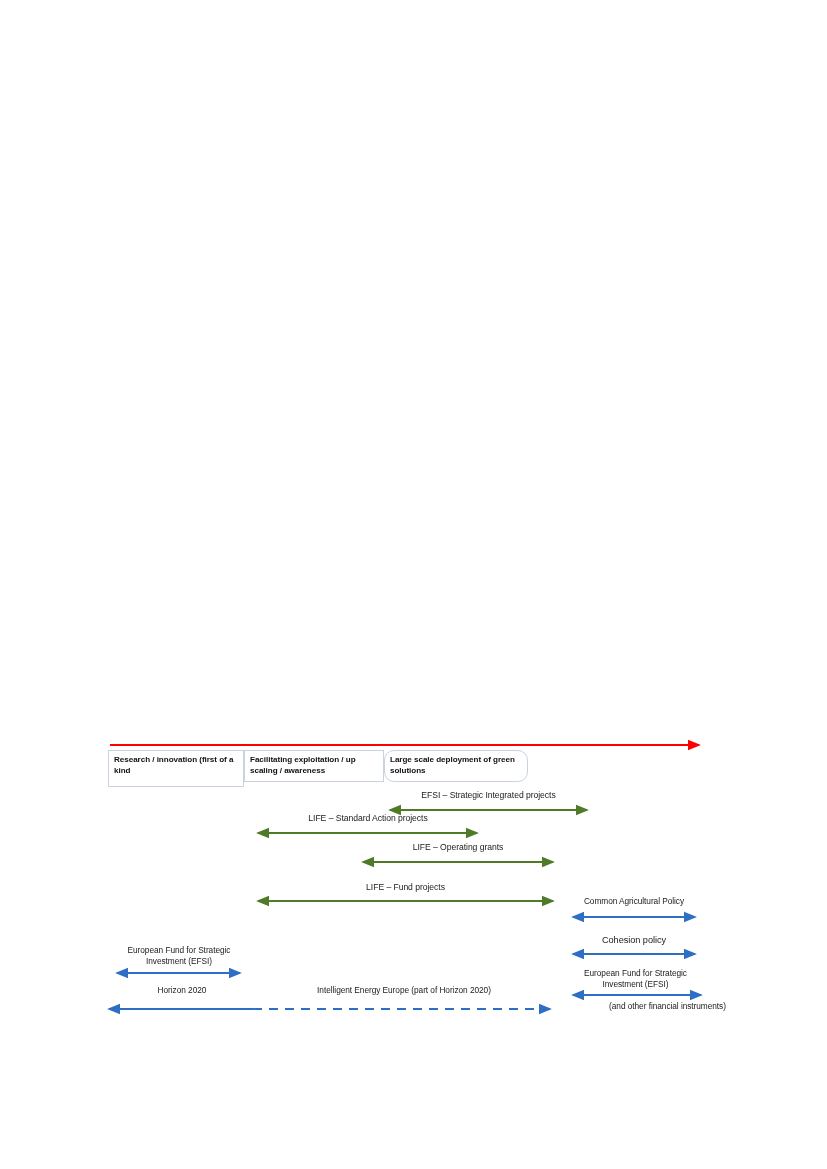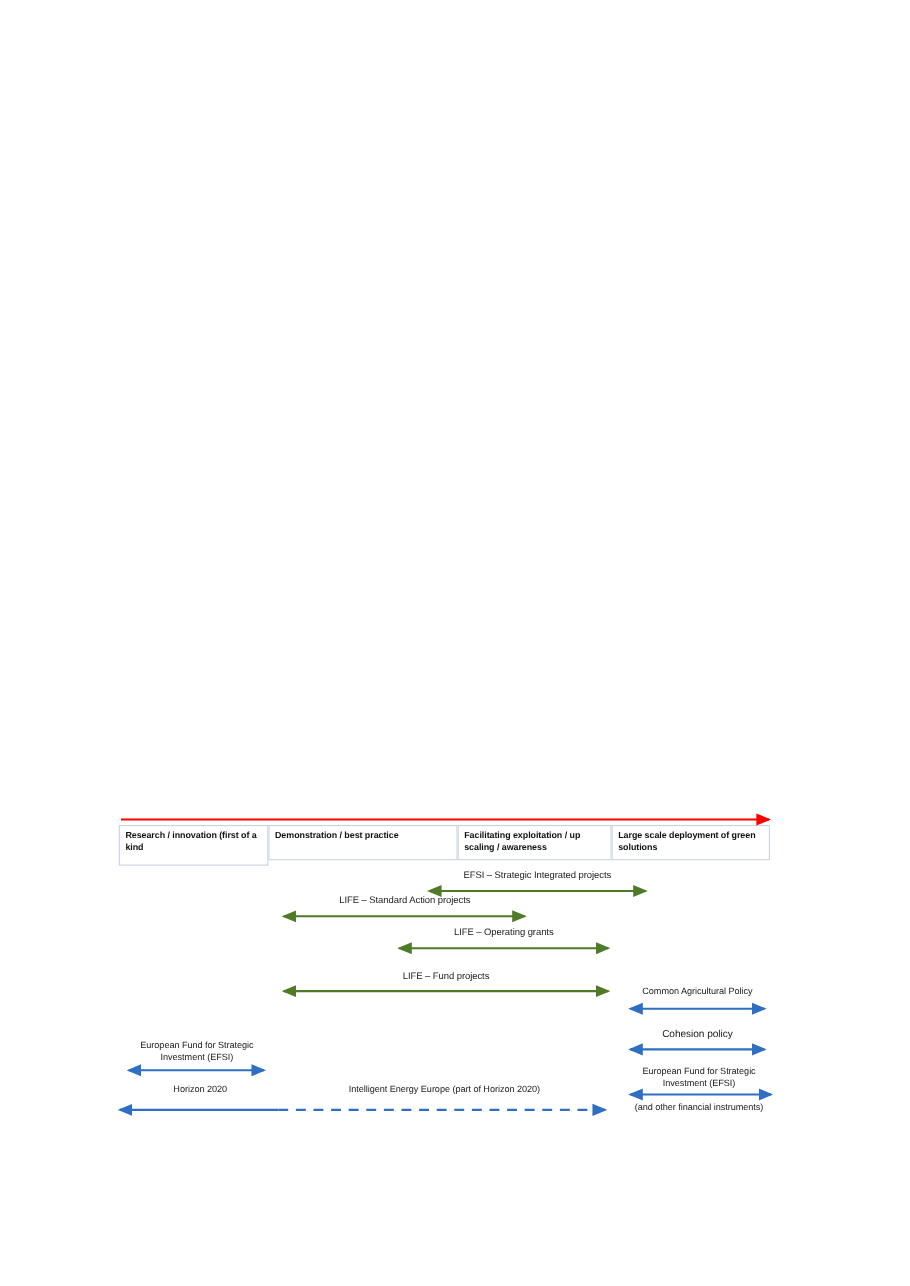--- a/index.html
+++ b/index.html
@@ -49,21 +49,21 @@
     font-size: 8.1px;
     font-weight: bold;
     color: #111111;
     line-height: 1.38;
     padding: 3px 4px 4px 5px;
     letter-spacing: -0.05px;
   }
   .stage-cell.c1 { width: 136px; height: 37px; }
   .stage-cell.c2 { width: 172px; height: 32px; }
   .stage-cell.c3 { width: 140px; height: 32px; }
-  .stage-cell.c4 { width: 144px; height: 32px; }
+  .stage-cell.c4 { width: 144px; height: 32px; border-radius: 10px; }
 
   
   .lbl {
     position: absolute;
     font-size: 8.3px;
     color: #1a1a1a;
     line-height: 1.32;
     text-align: center;
     white-space: nowrap;
     letter-spacing: -0.05px;
@@ -81,42 +81,41 @@
   }
 </style>
 </head>
 <body>
 
 <div id="diagram">
 
 
   <div class="stage-table">
     <div class="stage-cell c1">Research / innovation (first of a kind</div>
-    <div class="stage-cell c2">Demonstration / best practice</div>
     <div class="stage-cell c3">Facilitating exploitation / up scaling /  awareness</div>
     <div class="stage-cell c4">Large scale deployment of green solutions</div>
   </div>
 
   <div class="lbl green" style="left:385px; top:790px; width:207px;">EFSI –  Strategic Integrated projects</div>
 
   <div class="lbl green" style="left:243px; top:813px; width:250px;">LIFE – Standard Action projects</div>
 
   <div class="lbl green" style="left:358px; top:842px; width:200px;">LIFE – Operating grants</div>
 
   <div class="lbl green" style="left:253px; top:882px; width:305px;">LIFE – Fund projects</div>
 
   <div class="lbl" style="left:560px; top:896px; width:148px;">Common Agricultural Policy</div>
 
   <div class="lbl" style="left:560px; top:934px; width:148px; font-size:9.2px;">Cohesion policy</div>
 
   <div class="lbl wrap" style="left:110px; top:945px; width:138px;">European Fund for Strategic Investment (EFSI)</div>
 
   <div class="lbl wrap" style="left:563px; top:968px; width:145px;">European Fund for Strategic Investment (EFSI)</div>
 
-  <div class="lbl" style="left:558px; top:1001px; width:155px;">(and other financial instruments)</div>
+  <div class="lbl" style="left:590px; top:1001px; width:155px;">(and other financial instruments)</div>
 
   <div class="lbl" style="left:112px; top:985px; width:140px;">Horizon 2020</div>
 
   <div class="lbl" style="left:253px; top:985px; width:302px;">Intelligent Energy Europe (part of Horizon 2020)</div>
 
   <svg class="arrow-layer" xmlns="http://www.w3.org/2000/svg">
     <defs>
       <marker id="ah-red-r" markerWidth="7" markerHeight="7" refX="6" refY="3.2" orient="auto">
         <path d="M0,0.3 L7,3.2 L0,6.1 z" fill="#ff0000"></path>
       </marker>

